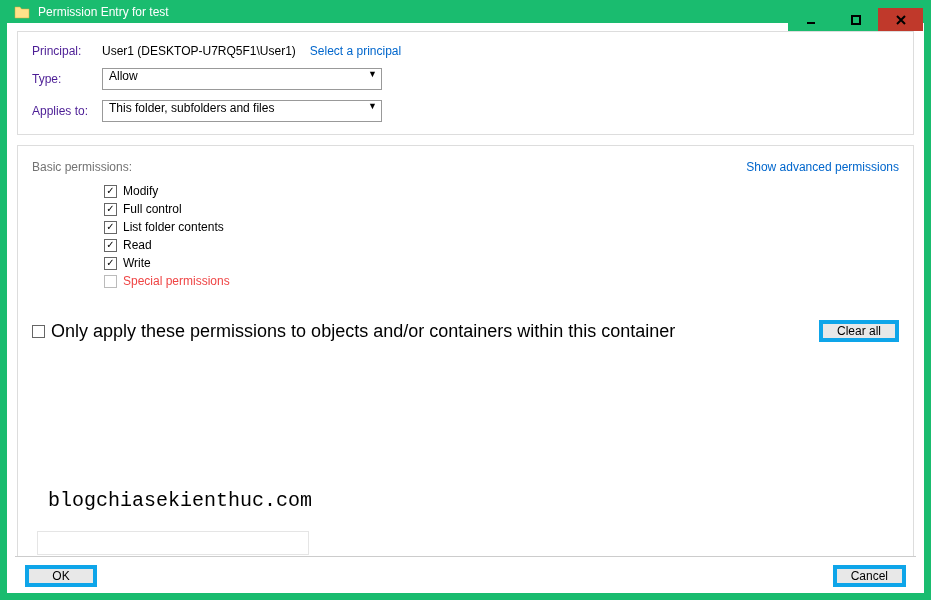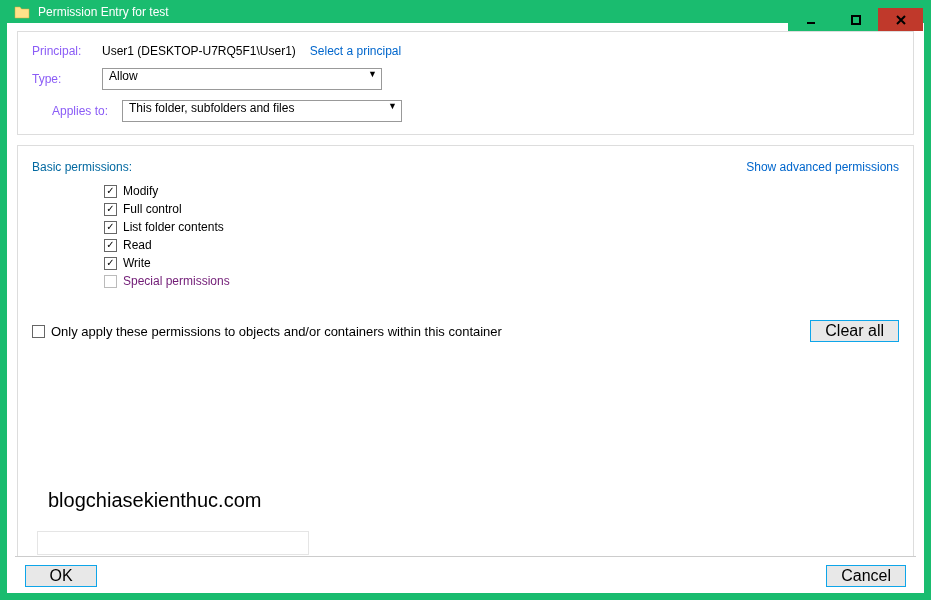--- a/index.html
+++ b/index.html
@@ -73,25 +73,25 @@
       border: 1px solid #ddd;
       padding: 12px 14px;
       margin-bottom: 10px;
       background: #fff;
     }
     .row {
       display: flex;
       align-items: center;
       margin-bottom: 10px;
     }
-    .row:last-child { margin-bottom: 0; margin-left: 20px; }
+    .row:last-child { margin-bottom: 0; }
     .row-label {
       width: 70px;
       font-size: 12px;
-      color: #8b5cf6;
+      color: #4c1d95;
     }
     .principal-val {
       font-size: 12px;
       color: #000;
       margin-right: 14px;
     }
     .link {
       color: #0066cc;
       font-size: 12px;
       cursor: pointer;
@@ -122,33 +122,33 @@
       position: relative;
     }
     .basic-header {
       display: flex;
       justify-content: space-between;
       align-items: center;
       margin-bottom: 10px;
     }
     .basic-title {
       font-size: 12px;
-      color: #0369a1;
+      color: #737373;
     }
     .perm-list {
       padding-left: 72px;
     }
     .perm-item {
       display: flex;
       align-items: center;
       margin-bottom: 4px;
       font-size: 12px;
     }
     .perm-item.disabled {
-      color: #701a75;
+      color: #ef4444;
     }
     .checkbox {
       width: 13px;
       height: 13px;
       border: 1px solid #666;
       margin-right: 6px;
       display: flex;
       align-items: center;
       justify-content: center;
       background: #fff;
@@ -166,38 +166,38 @@
     }
     .only-apply-row {
       display: flex;
       justify-content: space-between;
       align-items: center;
       margin-top: 28px;
     }
     .only-apply-left {
       display: flex;
       align-items: center;
-      font-size: 13px;
+      font-size: 18px;
     }
     .btn {
-      border: 1px solid #0ea5e9;
+      border: 4px solid #0ea5e9;
       background: #e8e8e8;
-      font-size: 16px;
+      font-size: 12px;
       padding: 2px 14px;
       cursor: pointer;
       height: 22px;
       display: flex;
       align-items: center;
       justify-content: center;
     }
     .watermark {
       position: absolute;
       left: 30px;
       bottom: 70px;
-      font-family: Liberation Sans, sans-serif;
+      font-family: Liberation Mono, monospace;
       font-size: 20px;
       color: #000;
       pointer-events: none;
     }
     .bottom-bar {
       border-top: 1px solid #ccc;
       padding: 8px 10px 0 10px;
       display: flex;
       justify-content: space-between;
       gap: 6px;

